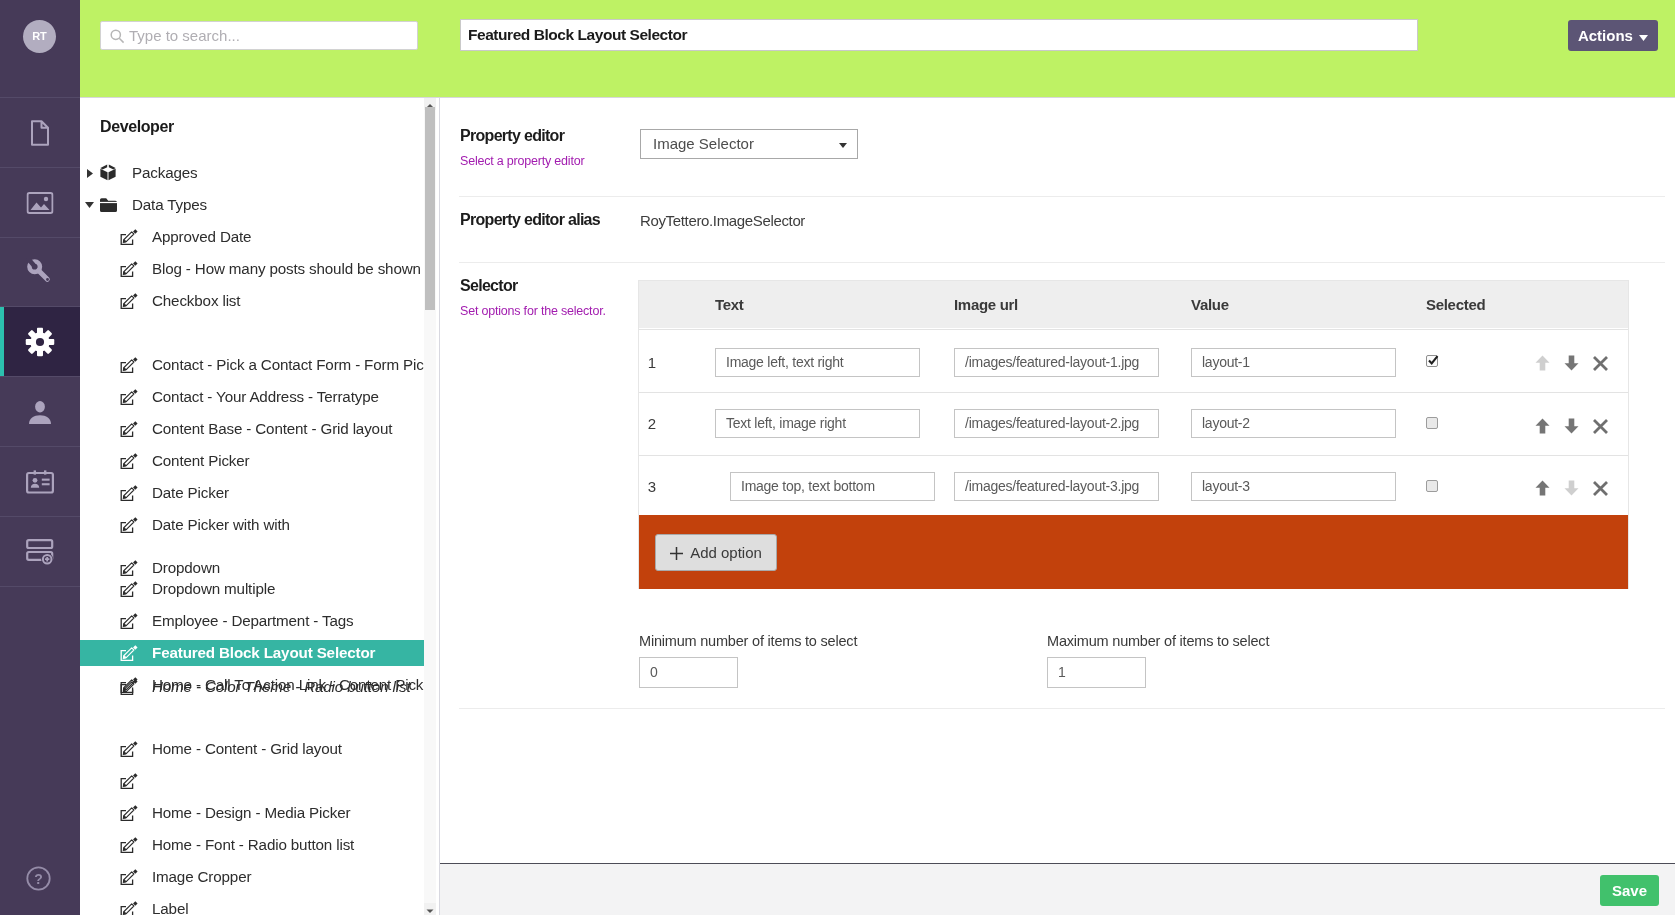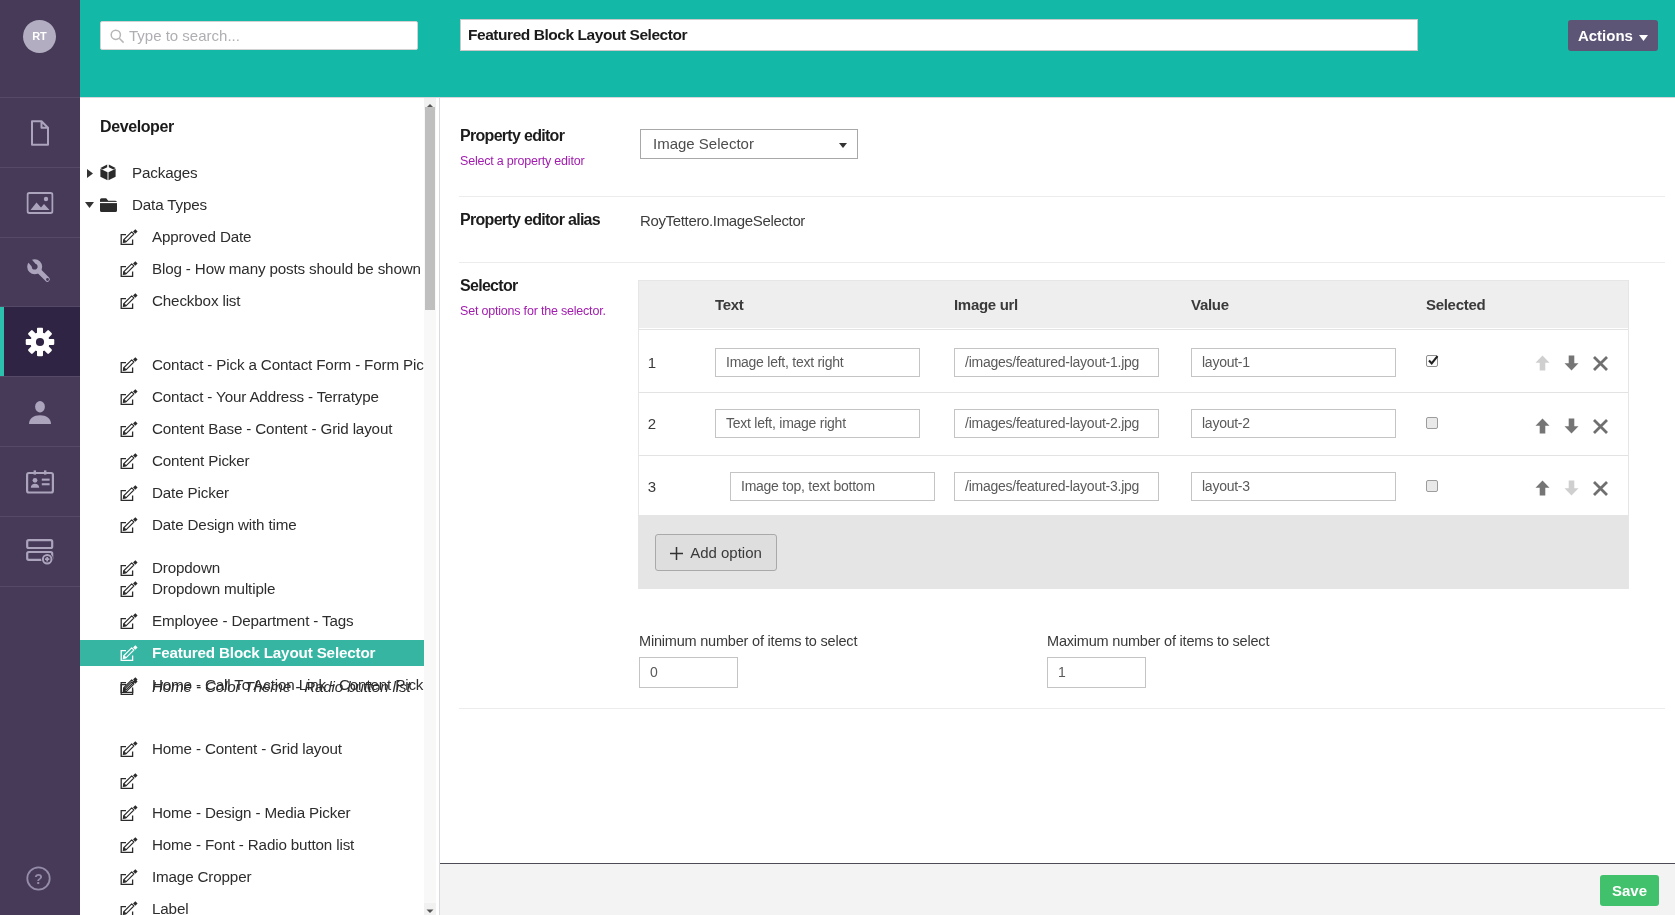--- a/index.html
+++ b/index.html
@@ -10,21 +10,21 @@
   #sidebar { position:absolute; left:0; top:0; width:80px; height:915px; background:#463a58; }
   .sec { position:absolute; left:0; width:80px; height:70px; border-top:1px solid #544a68; }
   .sec.active { background:#2f2443; }
   .sec .bar { position:absolute; left:0; top:0; width:4px; height:70px; background:#2cc0ae; }
   .sec svg { position:absolute; left:50%; top:50%; transform:translate(-50%,-50%); }
   #avatar { position:absolute; left:23px; top:20px; width:33px; height:33px; border-radius:50%;
     background:#b2adc0; color:#fff; font-weight:bold; font-size:11px; text-align:center; line-height:33px; }
 
   
   #topband { position:absolute; left:80px; top:0; width:1595px; height:98px;
-    background:#14b8a6; border-bottom:1px solid #d8d6dd; }
+    background:#bef264; border-bottom:1px solid #d8d6dd; }
   #search { position:absolute; left:20px; top:21px; width:318px; height:29px; background:#fff;
     border:1px solid #d2d2d2; border-radius:2px; color:#b0aeb3; font-size:15px; line-height:27px; }
   #search svg { position:absolute; left:9px; top:7px; }
   #search span { position:absolute; left:28px; top:0; }
   #title { position:absolute; left:380px; top:19px; width:958px; height:32px; background:#fff;
     border:1px solid #c9c9c9; font-weight:bold; font-size:15.5px; letter-spacing:-0.45px; color:#1b1b1b; line-height:30px;
     padding-left:7px; }
   #actions { position:absolute; left:1488px; top:20px; width:90px; height:31px; background:#5c5575;
     border-radius:3px; color:#fff; font-weight:bold; font-size:15px; text-align:center; line-height:31px; }
 
@@ -58,21 +58,21 @@
   
   #tbl { position:absolute; left:198px; top:182px; width:991px; height:309px; border:1px solid #e6e6e6; }
   #thead { position:absolute; left:0; top:0; width:989px; height:47px; background:#eee;
     font-size:15px; letter-spacing:-0.3px; font-weight:bold; color:#3a3a3a; line-height:47px; }
   .rowline { position:absolute; left:0; width:989px; height:1px; background:#e3e3e3; }
   .orow { position:absolute; left:0; width:989px; }
   .orow .num { position:absolute; left:3px; width:20px; text-align:center; font-size:15px; color:#3a3a3a; }
   .oin { position:absolute; width:205px; height:29px; border:1px solid #c4c4c4; background:#fff;
     font-size:14px; letter-spacing:-0.25px; color:#5a5a5a; line-height:27px; padding-left:10px;
     overflow:hidden; white-space:nowrap; }
-  #tfoot { position:absolute; left:0; top:234px; width:989px; height:74px; background:#e5e5e5; }
+  #tfoot { position:absolute; left:0; top:234px; width:989px; height:74px; background:#c2410c; }
   #addbtn { position:absolute; left:16px; top:19px; width:122px; height:37px; background:#dedede;
     border:1px solid #a9a9a9; border-radius:3px; font-size:15px; color:#3a3a3a; text-align:center;
     line-height:35px; }
   .cb { position:absolute; width:12px; height:12px; border:1px solid #9c9c9c; border-radius:2px; }
   .cb.off { background:#e9e9e9; }
   .cb.on { background:#fbfbfb; border-color:#8f8f8f; }
   .icobtn { position:absolute; }
 
   .minlab { position:absolute; font-size:14.5px; letter-spacing:-0.2px; color:#3a3a3a; }
   .minin { position:absolute; width:99px; height:31px; border:1px solid #c4c4c4; background:#fff;
@@ -268,21 +268,21 @@
       </svg>
       <span class="lbl">Date Picker</span>
     </div>
 <div class="trow" style="top:413.5px;">
       <svg class="pico" width="19" height="17" viewBox="0 0 19 17">
         <path d="M6 5.6 H1.2 V15.4 H12.6 V10.6" fill="none" stroke="#2b2b2b" stroke-width="1.3"></path>
         <path d="M3.3 13.3 L4 10.5 L11.7 2.8 L13.9 5 L6.2 12.7 z" fill="none" stroke="#2b2b2b" stroke-width="1.1" stroke-linejoin="round"></path>
         <path d="M3.3 13.3 L4 10.5 L6.2 12.7 z" fill="#2b2b2b" stroke="#2b2b2b"></path>
         <rect x="13.7" y="1" width="3.2" height="3.2" transform="rotate(45 15.3 2.6)" fill="#2b2b2b"></rect>
       </svg>
-      <span class="lbl">Date Design with time</span>
+      <span class="lbl">Date Picker with with</span>
     </div>
 <div class="trow" style="top:457px;">
       <svg class="pico" width="19" height="17" viewBox="0 0 19 17">
         <path d="M6 5.6 H1.2 V15.4 H12.6 V10.6" fill="none" stroke="#2b2b2b" stroke-width="1.3"></path>
         <path d="M3.3 13.3 L4 10.5 L11.7 2.8 L13.9 5 L6.2 12.7 z" fill="none" stroke="#2b2b2b" stroke-width="1.1" stroke-linejoin="round"></path>
         <path d="M3.3 13.3 L4 10.5 L6.2 12.7 z" fill="#2b2b2b" stroke="#2b2b2b"></path>
         <rect x="13.7" y="1" width="3.2" height="3.2" transform="rotate(45 15.3 2.6)" fill="#2b2b2b"></rect>
       </svg>
       <span class="lbl">Dropdown</span>
     </div>

